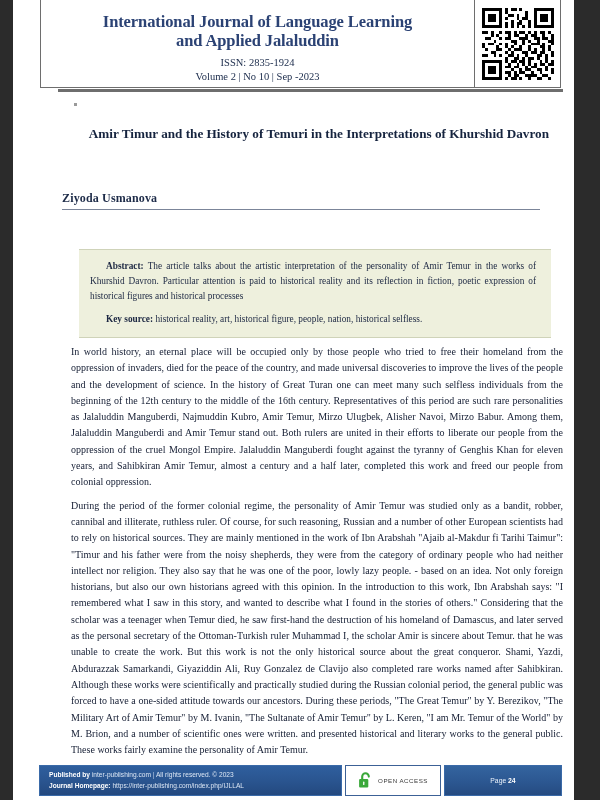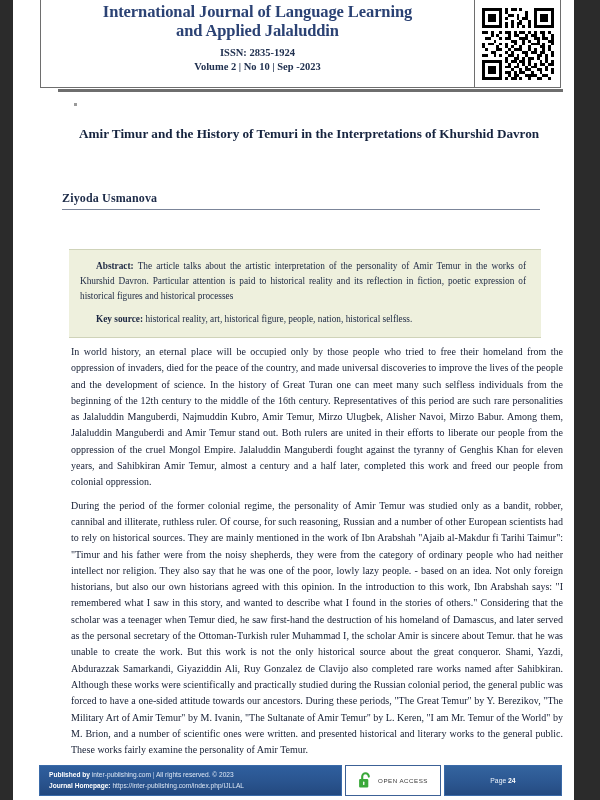--- a/index.html
+++ b/index.html
@@ -46,35 +46,35 @@
     align-items: stretch;
   }
   .masthead-box {
     flex: 1 1 auto;
     border: 1.5px solid #6e6e6e;
     border-top: none;
     box-sizing: border-box;
     display: flex;
     flex-direction: column;
     align-items: center;
-    justify-content: flex-start;
-    padding: 2px 6px 4px 6px;
+    justify-content: space-between;
+    padding: 12px 6px 4px 6px;
   }
   .journal-title {
     font-family: "Liberation Serif", serif;
     font-weight: bold;
     font-size: 16.5px;
     line-height: 1.18;
     color: #2b4274;
     text-align: center;
     letter-spacing: -0.1px;
   }
   .issn-line, .volume-line {
     font-family: "Liberation Serif", serif;
-    font-weight: bold;
+    font-weight: normal;
     font-size: 10.5px;
     color: #20304f;
     text-align: center;
     line-height: 1.35;
   }
   .issn-line { margin-top: 5px; }
 
   .qr-box {
     flex: 0 0 86px;
     border: 1.5px solid #6e6e6e;
@@ -109,21 +109,21 @@
     height: 3px;
     background: #9a9a9a;
   }
 
   
   .article-title {
     position: absolute;
     left: 66px;
     top: 124px;
     width: 470px;
-    text-align: left;
+    text-align: right;
     font-family: "Liberation Serif", serif;
     font-weight: bold;
     font-size: 13.2px;
     line-height: 1.52;
     color: #16243f;
   }
 
   
   .author-name {
     position: absolute;
@@ -148,21 +148,21 @@
     left: 49px;
     top: 216px;
     font-family: "Liberation Serif", serif;
     font-size: 9.6px;
     color: #1f2b44;
   }
 
   
   .abstract-box {
     position: absolute;
-    left: 56px;
+    left: 66px;
     top: 249px;
     width: 472px;
     background: #eef0dd;
     border-top: 1.5px solid #cfd3b9;
     border-bottom: 1.5px solid #cfd3b9;
     box-sizing: border-box;
     padding: 9px 15px 10px 11px;
   }
   .abstract-p, .keywords-p {
     font-family: "Liberation Serif", serif;

